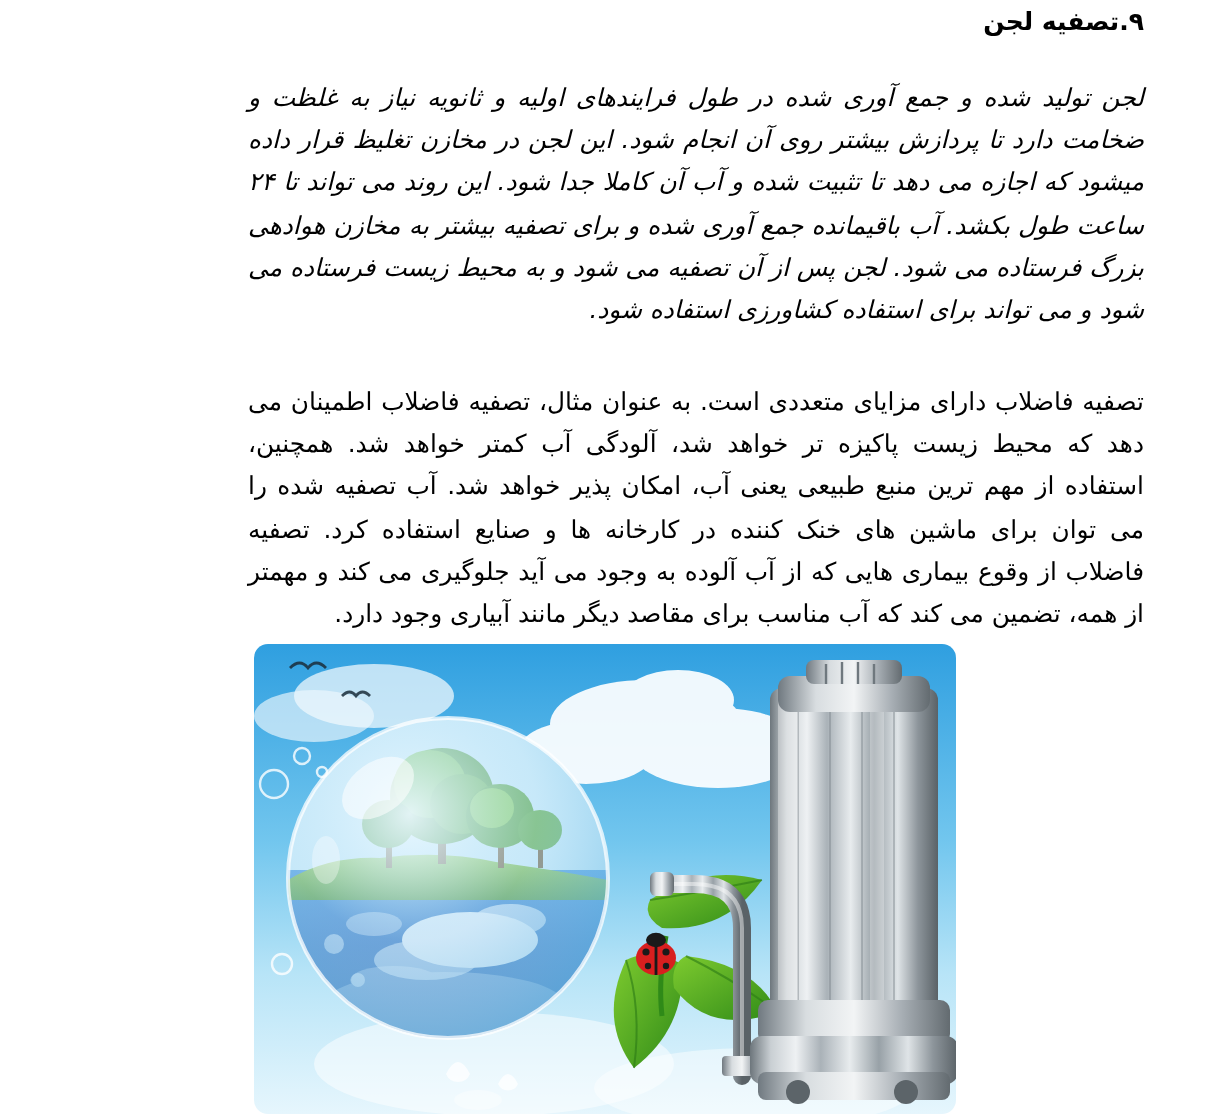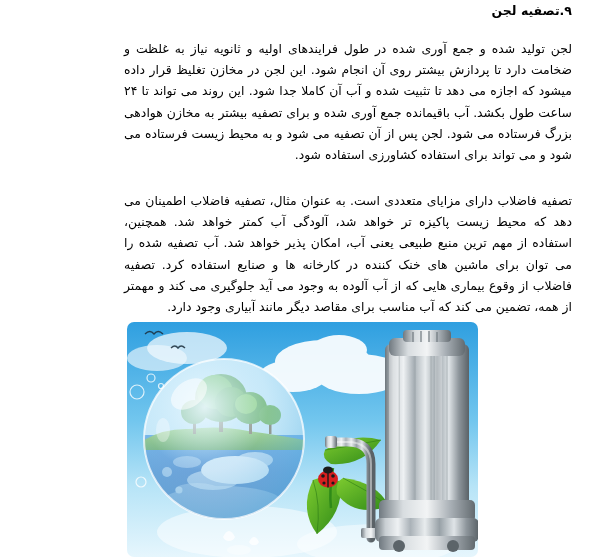--- a/index.html
+++ b/index.html
@@ -35,21 +35,21 @@
   .body-block {
     position: absolute;
     right: 38px;
     left: 124px;
     direction: rtl;
     text-align: justify;
     text-justify: inter-word;
     font-size: 12.4px;
     line-height: 21.2px;
   }
-  #para-1 { top: 38px; }
+  #para-1 { top: 38px; font-style: italic; }
   #para-2 { top: 190px; }
 
   .figure-wrap {
     position: absolute;
     top: 322px;
     left: 127px;
     width: 351px;
     height: 235px;
     overflow: hidden;
     border-radius: 7px;

